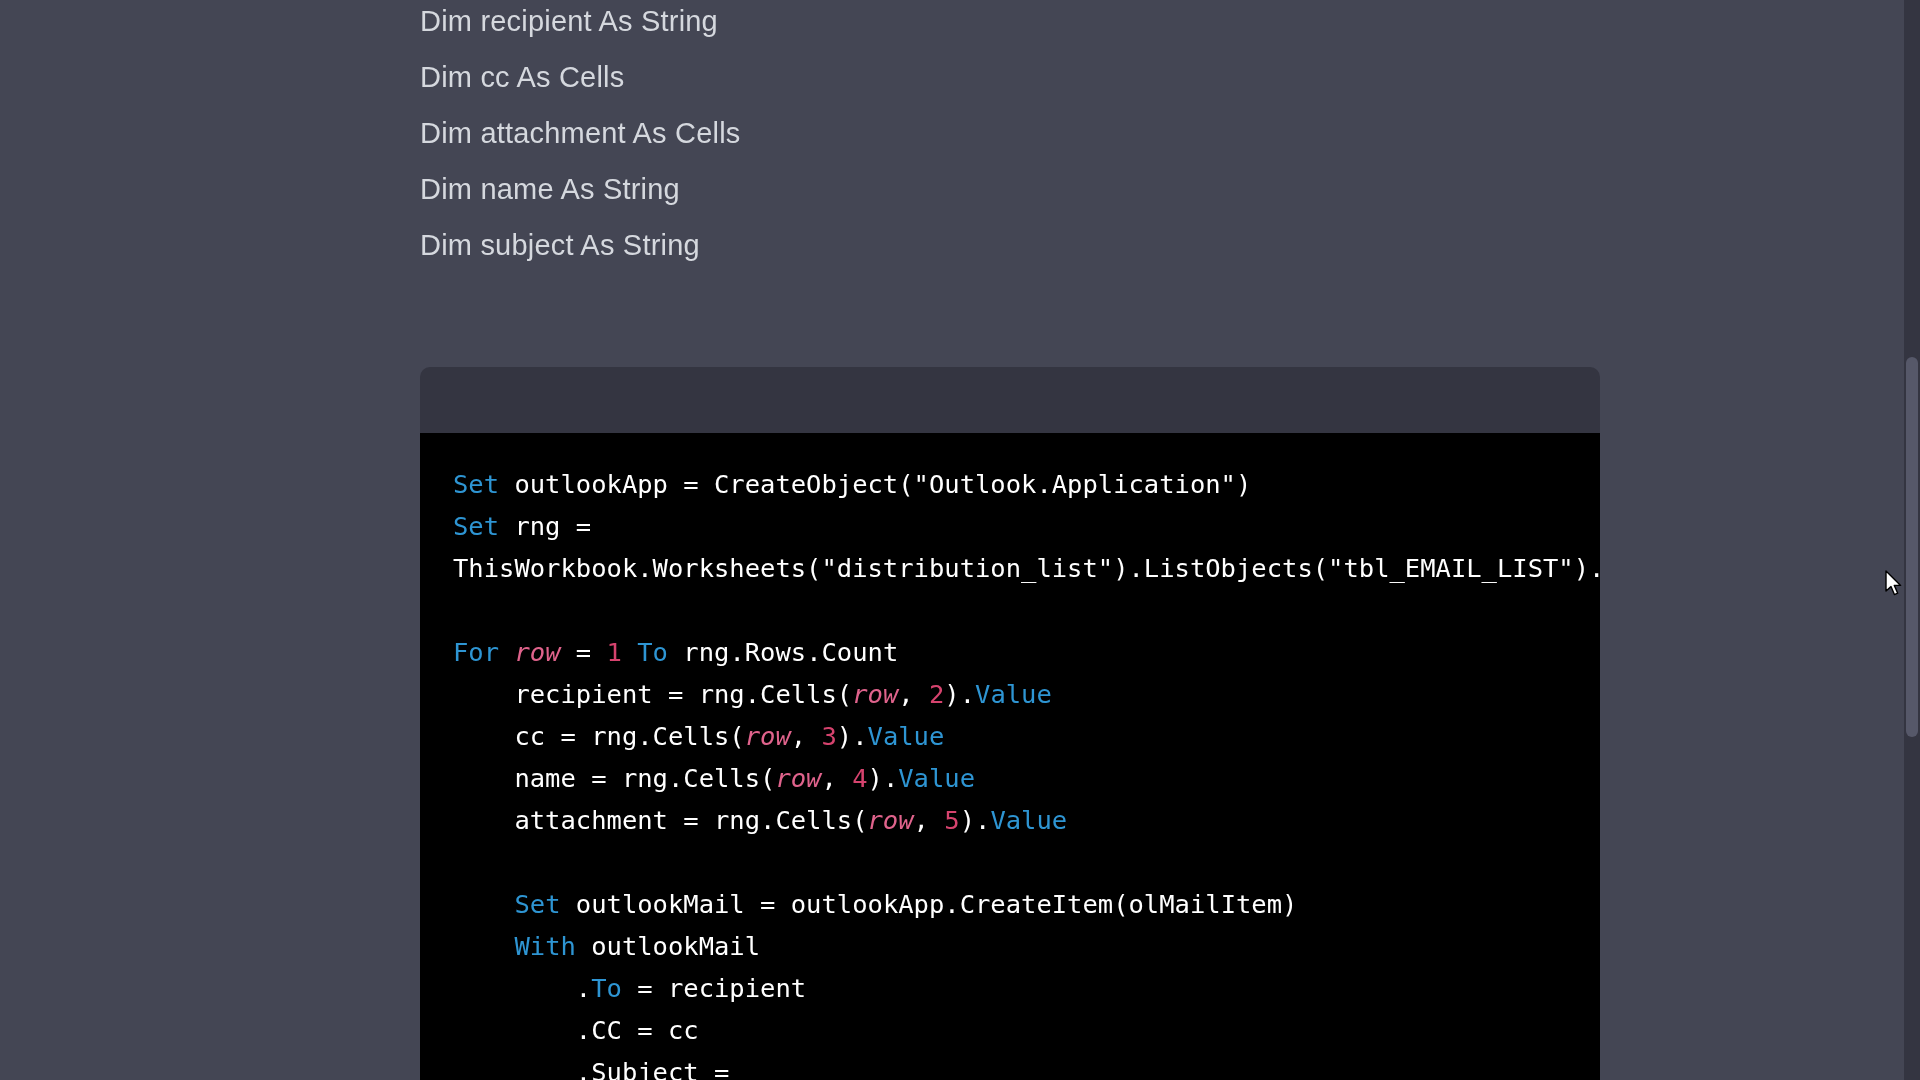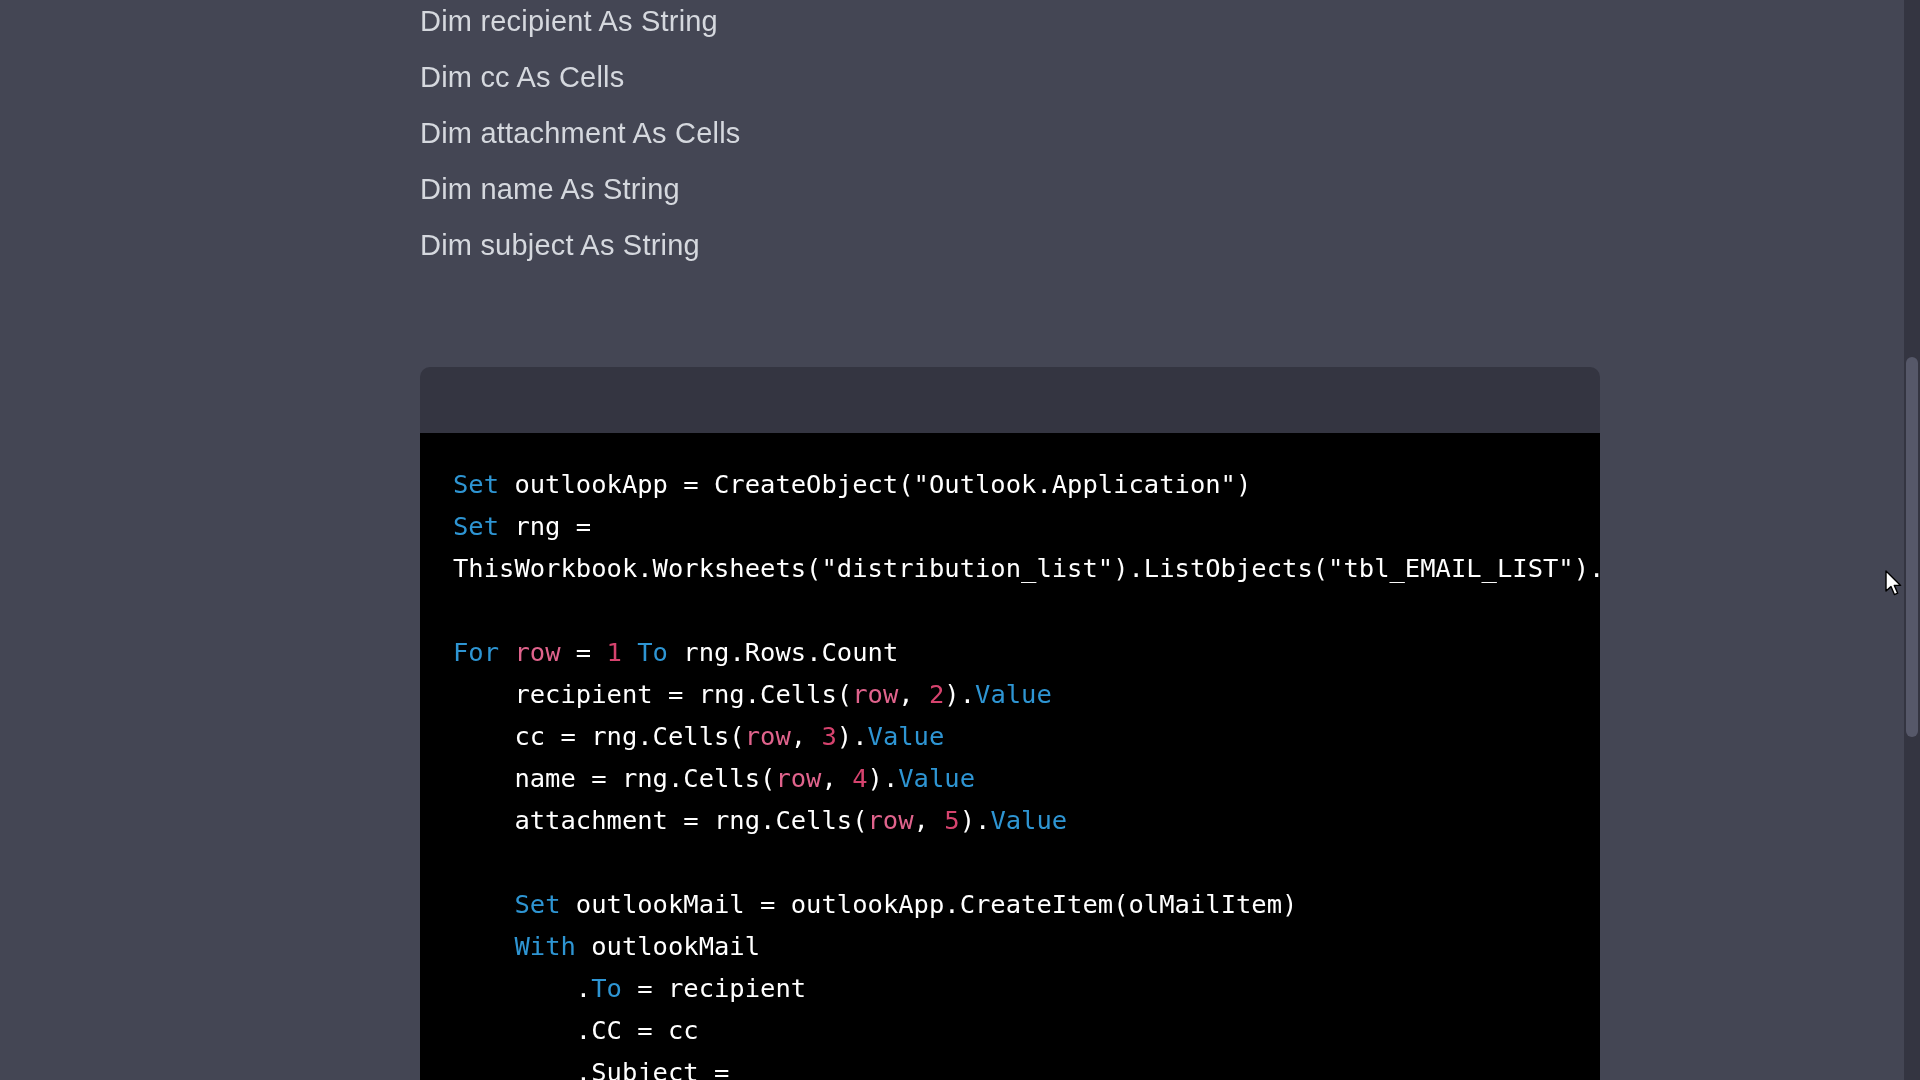--- a/index.html
+++ b/index.html
@@ -50,21 +50,21 @@
     padding: 30px 24px 30px 33px;
     overflow: hidden;
     font-family: "DejaVu Sans Mono", "Liberation Mono", monospace;
     font-size: 25.5px;
     line-height: 42px;
     color: var(--code-text);
     white-space: pre;
   }
   .code-line { height: 42px; white-space: pre; }
   .tok-k { color: var(--kw); margin-top: 28px; }
-  .tok-v { color: var(--sym); }
+  .tok-v { color: var(--sym); font-style: italic; }
   .tok-n { color: var(--num); }
   .scroll-track {
     position: absolute;
     top: 0; right: 0;
     width: 16px; height: 1080px;
     background: var(--track);
   }
   .scroll-thumb {
     position: absolute;
     left: 2px; top: 357px;

